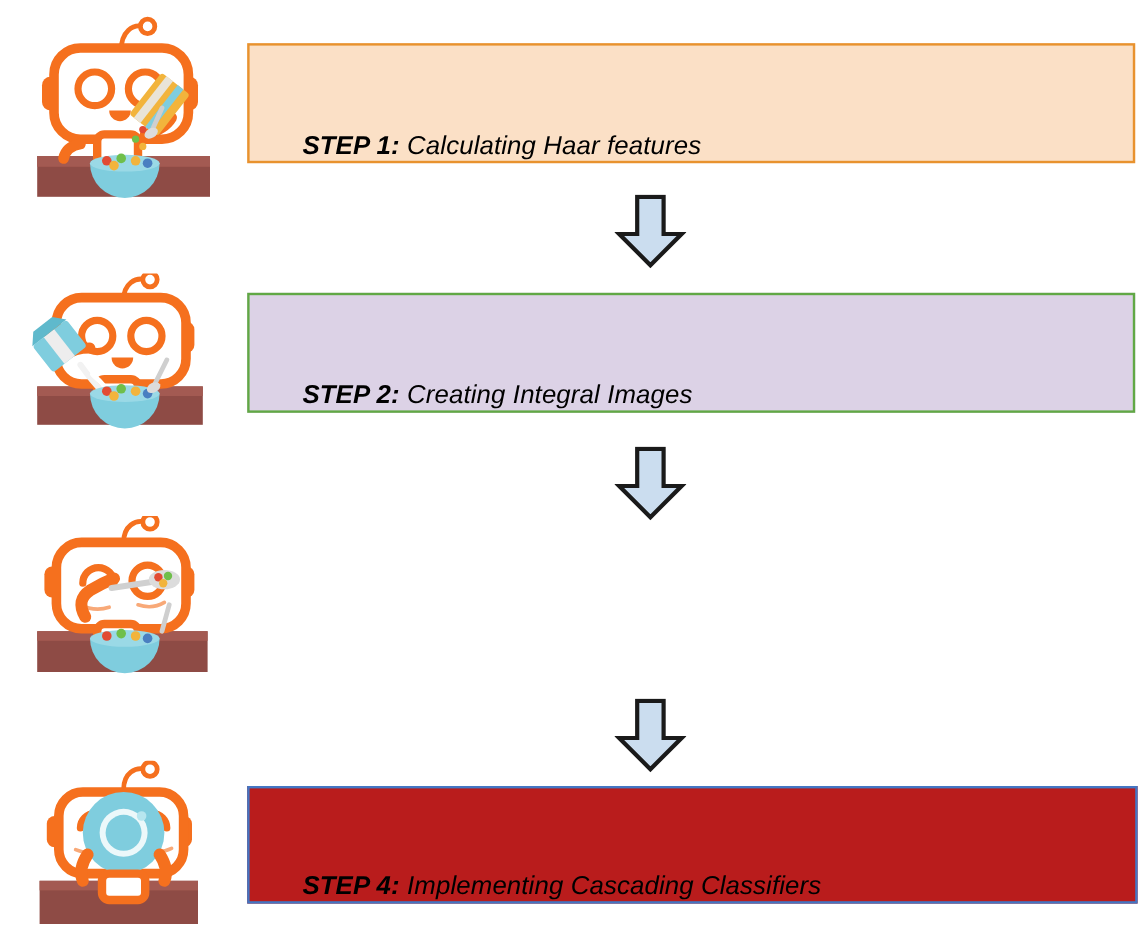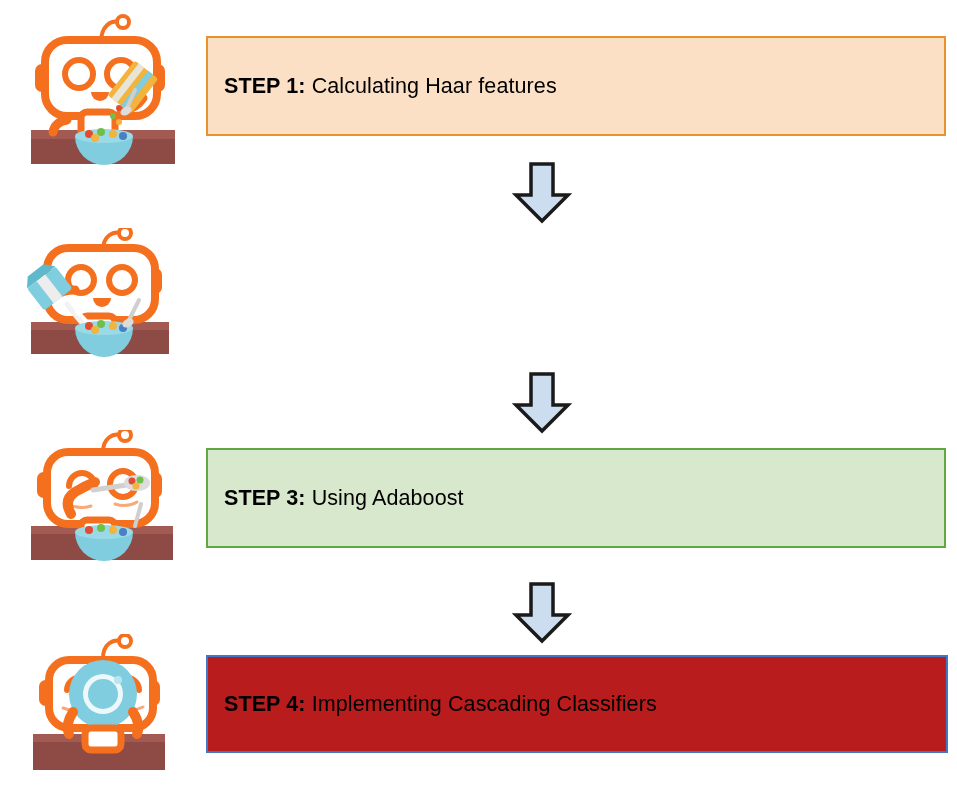--- a/index.html
+++ b/index.html
@@ -39,24 +39,25 @@
     height: 100%;
   }
 
   .mascot {
     display: block;
   }
 
   .step-box {
     box-sizing: border-box;
     display: flex;
-    align-items: center;
+    align-items: flex-end;
     height: 100%;
-    padding-left: 16px;
+    padding-left: 44px;
     padding-right: 16px;
+    font-style: italic;
   }
 
   .step-text {
     font-size: 21.5px;
     color: #000000;
     letter-spacing: 0.1px;
     white-space: nowrap;
   }
   .step-text .lead {
     font-weight: bold;
@@ -165,20 +166,25 @@
         <ellipse cx="81" cy="100" rx="29" ry="7" fill="#9AD9E6"></ellipse>
         <circle cx="66" cy="98" r="4" fill="#E24B33"></circle>
         <circle cx="78" cy="96" r="4" fill="#6FBF4B"></circle>
         <circle cx="90" cy="98" r="4" fill="#F2B43C"></circle>
         <circle cx="100" cy="100" r="4" fill="#4A7FC1"></circle>
         <circle cx="72" cy="102" r="4" fill="#F2B43C"></circle>
         <path d="M106 92 l10 -20" stroke="#CFCFCF" stroke-width="4" stroke-linecap="round"></path>
         <ellipse cx="105" cy="95" rx="6" ry="4" fill="#DCDCDC" transform="rotate(-28 105 95)"></ellipse>
       </svg>
     </div>
+    <div class="step-box" style="width:740px; background:#DCD2E6; border:2px solid #61A845; height:100px;">
+      <div class="step-text">
+        <span class="lead">STEP 2:</span><span class="rest"> Creating Integral Images</span>
+      </div>
+    </div>
   </div>
 
   <div class="arrow-connector" style="left:512px; top:372px;">
     <svg width="60" height="62" viewBox="0 0 60 62">
       <path d="M19 2 H41 V33 H56 L30 59 L4 33 H19 Z" fill="#CBDDEF" stroke="#1A1A1A" stroke-width="3.5" stroke-linejoin="miter"></path>
     </svg>
   </div>
 
   <div class="step-row" style="top:430px; height:136px;">
     <div class="mascot-cell">
@@ -206,25 +212,20 @@
         <circle cx="113" cy="56" r="3.5" fill="#F2B43C"></circle>
 
         <path d="M52 102 h58 a29 29 0 0 1 -58 0 z" fill="#7FCDDE"></path>
         <ellipse cx="81" cy="102" rx="29" ry="7" fill="#9AD9E6"></ellipse>
         <circle cx="66" cy="100" r="4" fill="#E24B33"></circle>
         <circle cx="78" cy="98" r="4" fill="#6FBF4B"></circle>
         <circle cx="90" cy="100" r="4" fill="#F2B43C"></circle>
         <circle cx="100" cy="102" r="4" fill="#4A7FC1"></circle>
         <path d="M112 96 l6 -22" stroke="#CFCFCF" stroke-width="4" stroke-linecap="round"></path>
       </svg>
-    </div>
-    <div class="step-box" style="width:740px; background:#D8E8CC; border:2px solid #61A845; height:100px;">
-      <div class="step-text">
-        <span class="lead">STEP 3:</span><span class="rest"> Using Adaboost</span>
-      </div>
     </div>
   </div>
 
   <div class="arrow-connector" style="left:512px; top:582px;">
     <svg width="60" height="62" viewBox="0 0 60 62">
       <path d="M19 2 H41 V33 H56 L30 59 L4 33 H19 Z" fill="#CBDDEF" stroke="#1A1A1A" stroke-width="3.5" stroke-linejoin="miter"></path>
     </svg>
   </div>
 
   <div class="step-row" style="top:634px; height:140px;">

